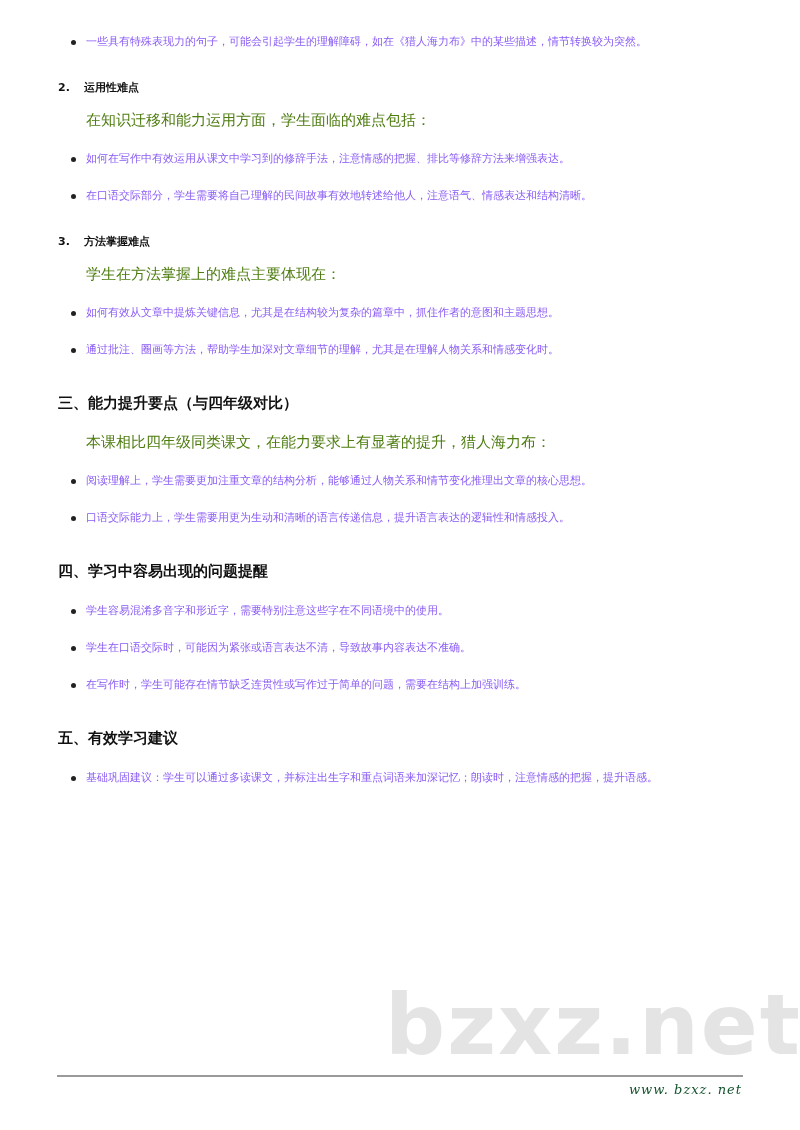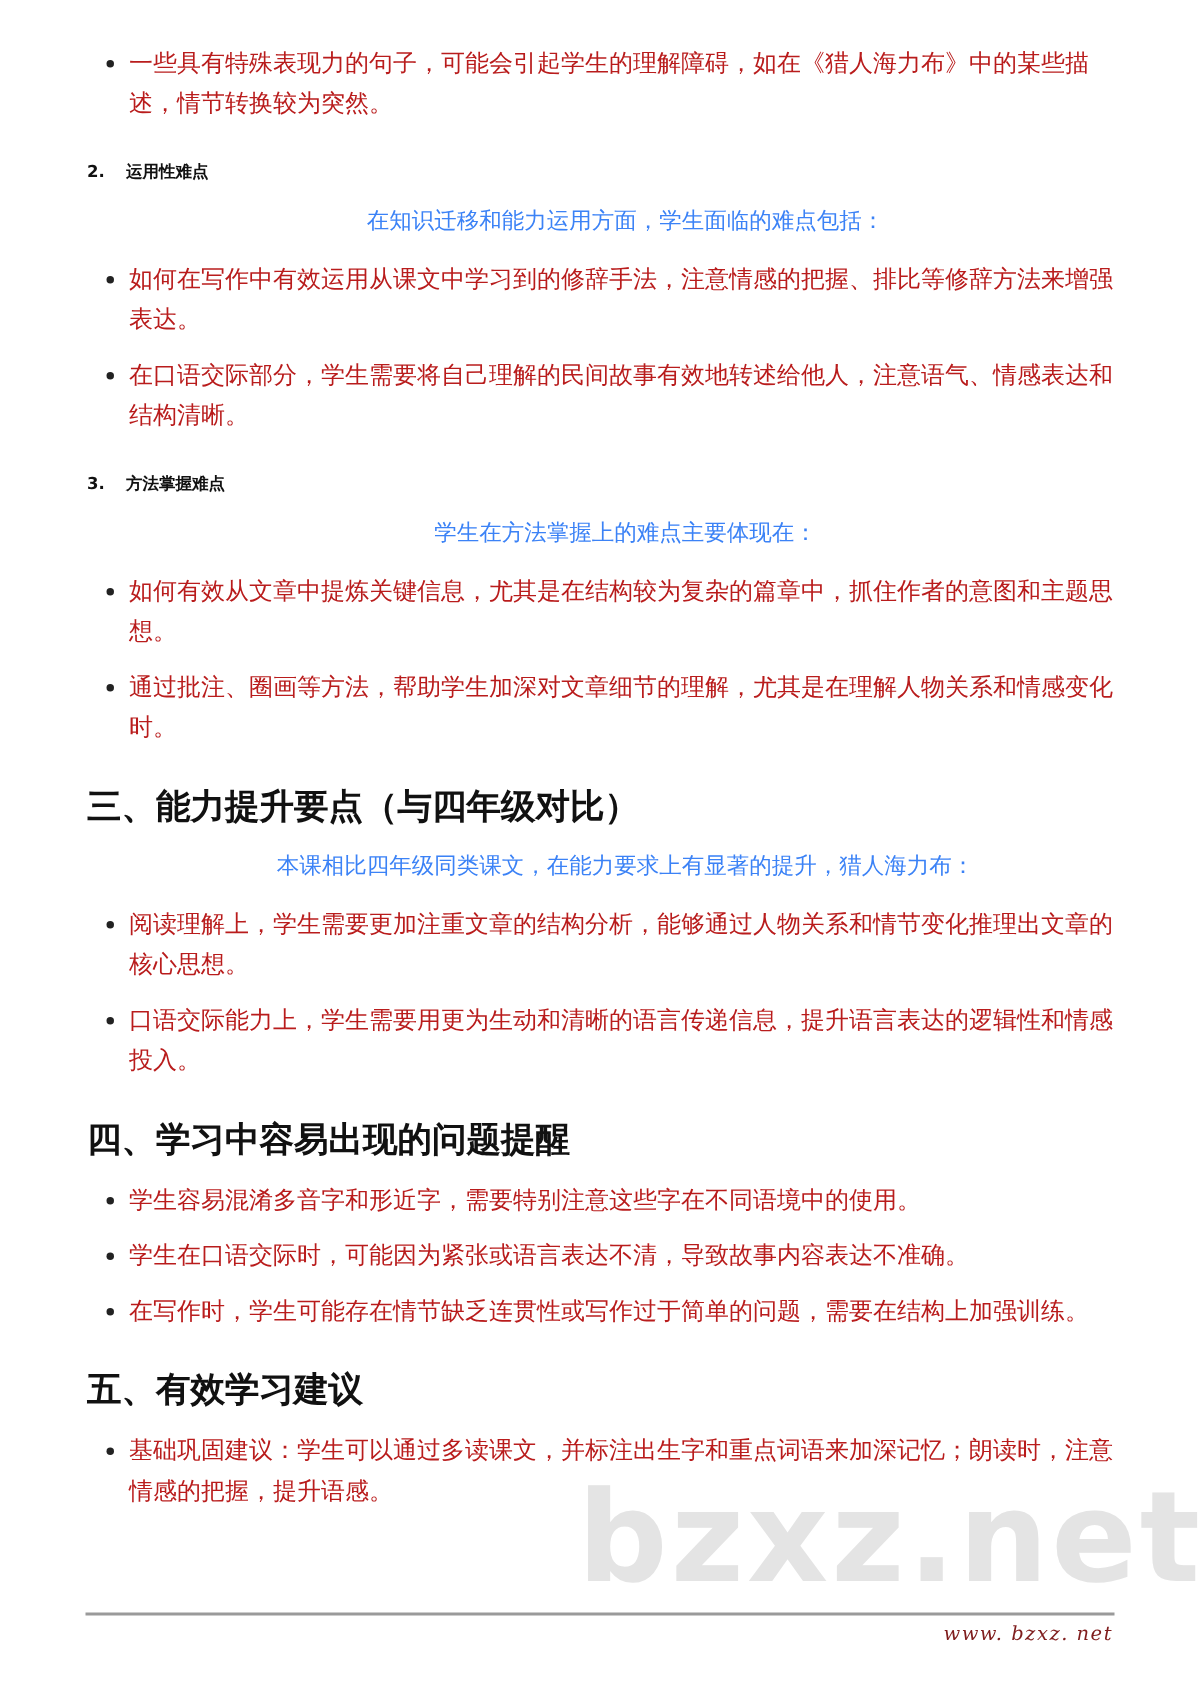--- a/index.html
+++ b/index.html
@@ -4,45 +4,45 @@
   <style>
     html, body { margin: 0; padding: 0; background: #ffffff; }
     body {
       width: 800px; height: 1130px; position: relative; overflow: hidden;
       font-family: "DejaVu Serif", "Liberation Serif", serif;
       color: #2a2a2a;
     }
     .page { position: absolute; left: 0; top: 0; width: 800px; height: 1130px; }
     .content { position: absolute; left: 58px; top: 28px; width: 690px; }
     .bullet {
-      position: relative; padding-left: 28px; font-size: 16px; line-height: 27px;
-      margin: 0 0 10px 0; color: #b91c1c;
+      position: relative; padding-left: 28px; font-size: 11px; line-height: 27px;
+      margin: 0 0 10px 0; color: #8b5cf6;
     }
     .bullet::before {
       content: ""; position: absolute; left: 13px; top: 12px; width: 5px; height: 5px;
       border-radius: 50%; background: #222;
     }
     .sub-heading {
       font-family: "DejaVu Sans", "Liberation Sans", sans-serif;
       font-weight: bold; font-size: 11px; color: #111; margin: 22px 0 8px 0; line-height: 22px;
     }
     .sub-heading .num { display: inline-block; width: 26px; }
-    .intro { font-size: 15px; line-height: 26px; padding-left: 28px; margin: 0 0 12px 0; color: #3b82f6; text-align: center; }
+    .intro { font-size: 15px; line-height: 26px; padding-left: 28px; margin: 0 0 12px 0; color: #4d7c0f; }
     .section-heading {
       font-family: "DejaVu Sans", "Liberation Sans", sans-serif;
-      font-weight: bold; font-size: 23px; color: #111; margin: 26px 0 12px 0; line-height: 28px;
+      font-weight: bold; font-size: 15px; color: #111; margin: 26px 0 12px 0; line-height: 28px;
     }
     .watermark {
       position: absolute; left: 385px; top: 985px; font-family: "DejaVu Sans", "Liberation Sans", sans-serif;
       font-weight: bold; font-size: 84px; color: #e4e4e4; letter-spacing: 2px; z-index: 0; line-height: 80px;
     }
     .content { z-index: 1; }
     .footer-rule { position: absolute; left: 57px; top: 1075px; width: 686px; height: 2px; background: #9a9a9a; }
     .footer-url {
-      position: absolute; right: 58px; top: 1082px; font-style: italic; font-size: 13px; color: #7f1d1d;
+      position: absolute; right: 58px; top: 1082px; font-style: italic; font-size: 13px; color: #14532d;
       font-family: "DejaVu Serif", "Liberation Serif", serif; letter-spacing: 1px;
     }
   </style>
 </head>
 <body>
 
 <div class="page">
 
   <div class="watermark">bzxz.net</div>
 

